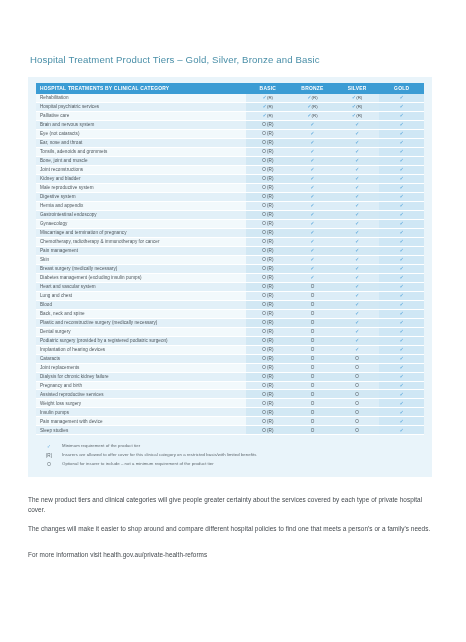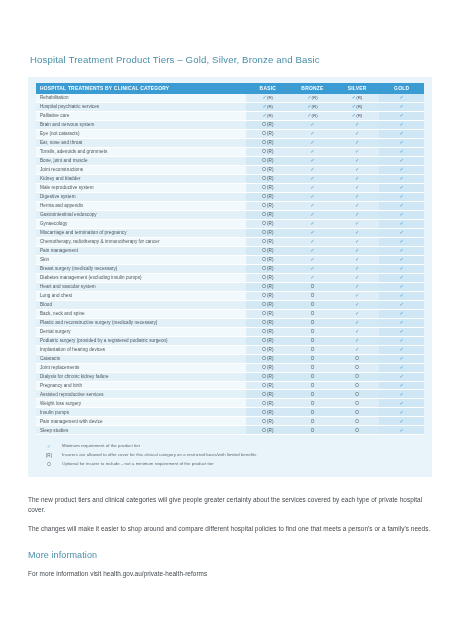--- a/index.html
+++ b/index.html
@@ -448,17 +448,16 @@
       <div class="legend-text">Optional for insurer to include – not a minimum requirement of the product tier</div>
     </div>
   </div>
 
   <div class="section">
     <p>The new product tiers and clinical categories will give people greater certainty about the services covered by each type of private hospital cover.</p>
     <p>The changes will make it easier to shop around and compare different hospital policies to find one that meets a person's or a family's needs.</p>
   </div>
 
   <div class="section more">
-    <h2>More information</h2>
     <p>For more information visit health.gov.au/private-health-reforms</p>
   </div>
 
 </div>
 
 </body></html>

